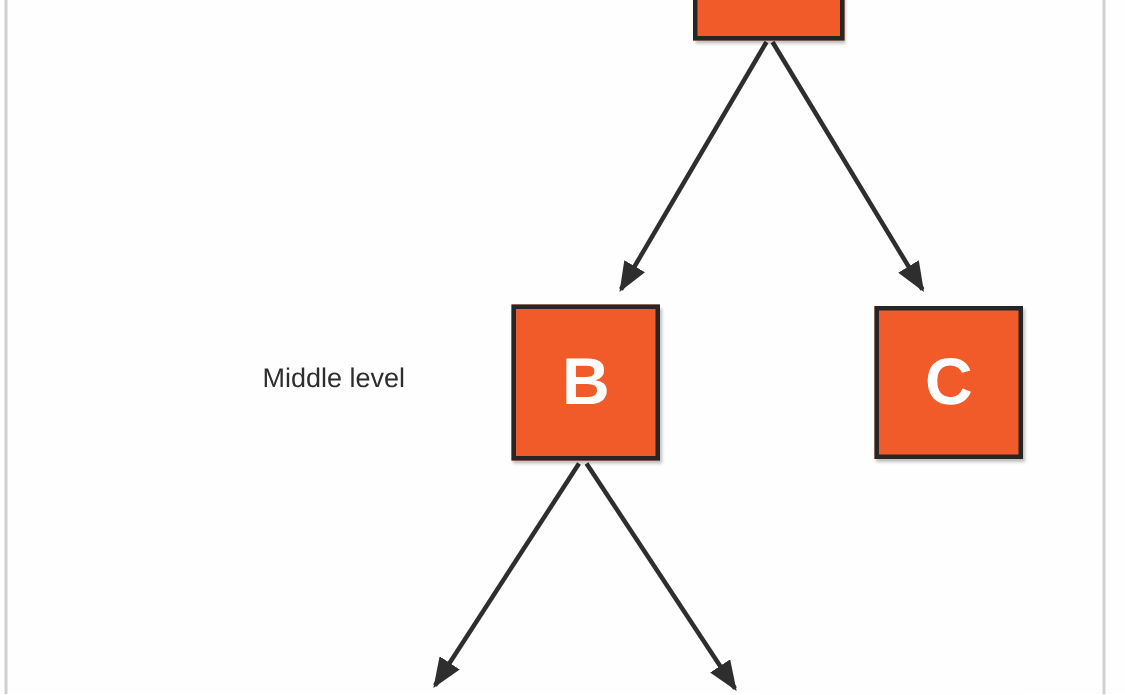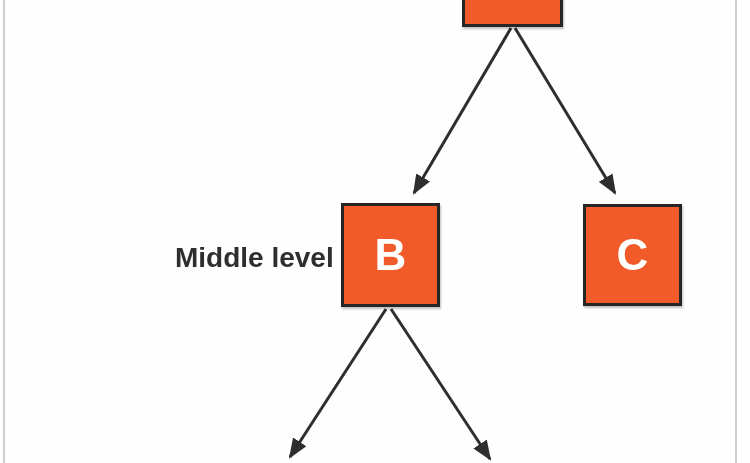--- a/index.html
+++ b/index.html
@@ -35,22 +35,22 @@
     font-size:44px;
     box-shadow:1px 2px 2px rgba(0,0,0,0.25);
   }
   .node-top{left:462px;top:-33px;width:101px;height:60px;}
   .node-b{left:341px;top:203px;width:99px;height:104px;}
   .node-c{left:583px;top:204px;width:99px;height:102px;}
   .level-label{
     position:absolute;
     left:175px;top:242px;
     width:140px;
-    font-size:28px;
-    font-weight:bold;
+    font-size:18px;
+    font-weight:normal;
     color:var(--text);
     letter-spacing:0px;
     white-space:nowrap;
   }
 </style>
 </head>
 <body>
 
 <div class="canvas">
 

